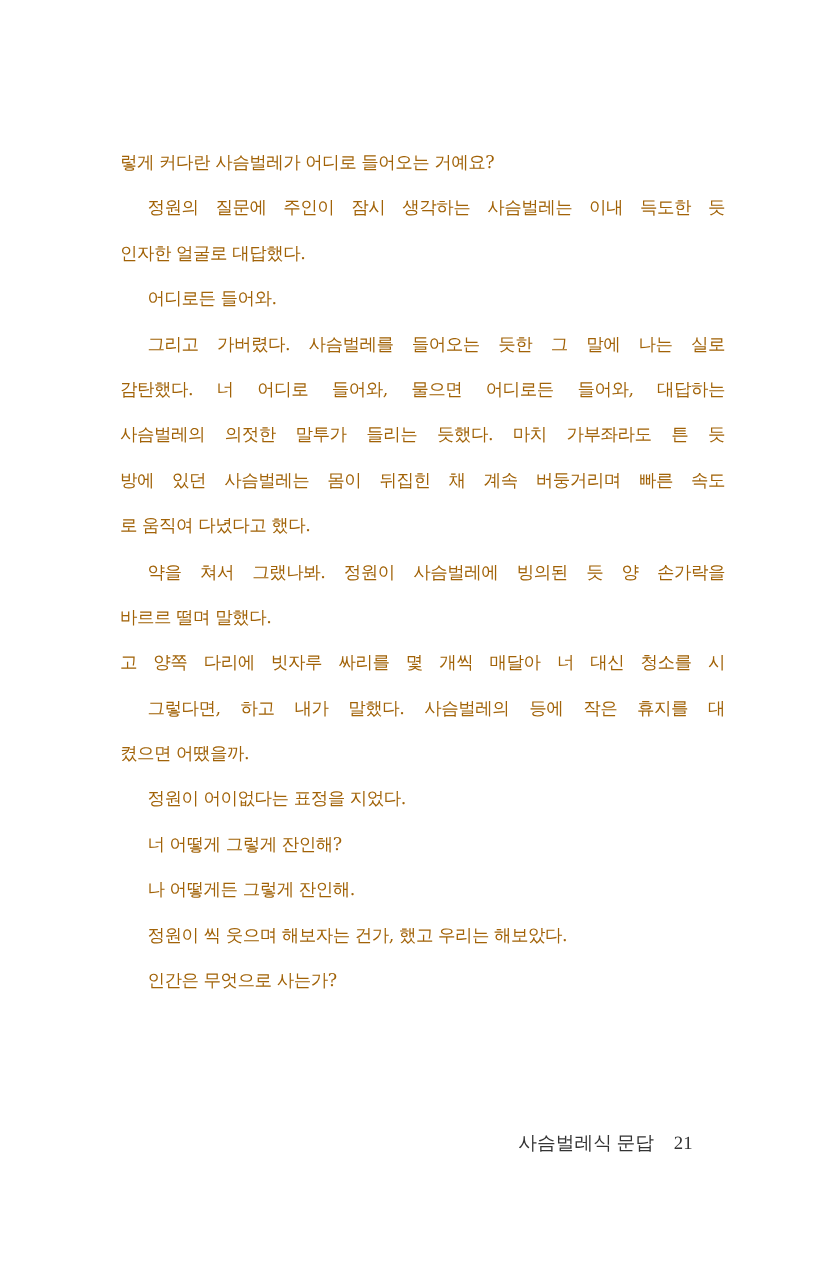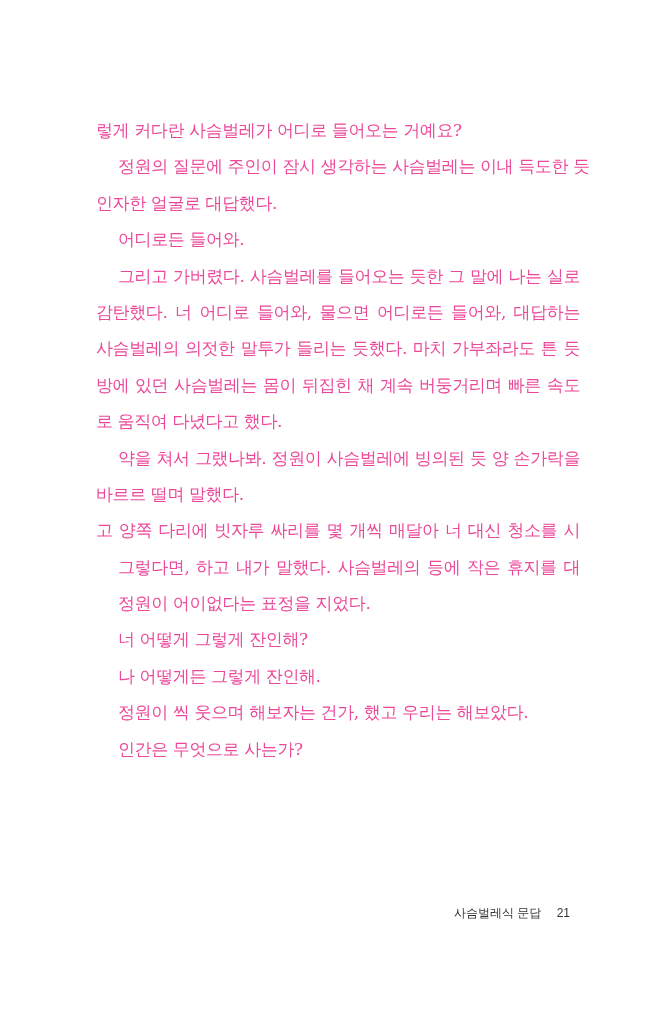--- a/index.html
+++ b/index.html
@@ -1,29 +1,29 @@
 <!DOCTYPE html>
 <html><head>
 <meta charset="utf-8">
 <style>
   html, body { margin: 0; padding: 0; background: #ffffff; }
   body { width: 668px; height: 1024px; position: relative; overflow: hidden; }
   .page { position: absolute; left: 0; top: 0; width: 668px; height: 1024px; background: #fff; }
   .text-block {
     position: absolute; left: 96px; top: 116px; width: 484px;
     font-family: "DejaVu Serif", "Liberation Serif", serif;
-    font-size: 17px; color: #ec4899; letter-spacing: -0.4px;
+    font-size: 14px; color: #a16207; letter-spacing: -0.4px;
   }
   .line { height: 36.4px; line-height: 28px; white-space: nowrap; text-align: justify; text-align-last: justify; }
   .line.last { text-align-last: left; }
   .line.indent { padding-left: 22px; }
   .footer {
-    position: absolute; top: 905px; right: 98px;
-    font-family: Liberation Sans, sans-serif;
-    font-size: 12px; color: #333; white-space: nowrap;
+    position: absolute; top: 905px; right: 114px;
+    font-family: Liberation Serif, serif;
+    font-size: 15px; color: #333; white-space: nowrap;
   }
   .footer .title { margin-right: 12px; }
 </style>
 </head>
 <body>
 
 <div class="page">
   <div class="text-block" id="text-block">
       <div class="line last">렇게 커다란 사슴벌레가 어디로 들어오는 거예요?</div>
       <div class="line indent">정원의 질문에 주인이 잠시 생각하는 사슴벌레는 이내 득도한 듯</div>
@@ -31,20 +31,21 @@
       <div class="line indent last">어디로든 들어와.</div>
       <div class="line indent">그리고 가버렸다. 사슴벌레를 들어오는 듯한 그 말에 나는 실로</div>
       <div class="line">감탄했다. 너 어디로 들어와, 물으면 어디로든 들어와, 대답하는</div>
       <div class="line">사슴벌레의 의젓한 말투가 들리는 듯했다. 마치 가부좌라도 튼 듯</div>
       <div class="line">방에 있던 사슴벌레는 몸이 뒤집힌 채 계속 버둥거리며 빠른 속도</div>
       <div class="line last">로 움직여 다녔다고 했다.</div>
       <div class="line indent">약을 쳐서 그랬나봐. 정원이 사슴벌레에 빙의된 듯 양 손가락을</div>
       <div class="line last">바르르 떨며 말했다.</div>
       <div class="line">고 양쪽 다리에 빗자루 싸리를 몇 개씩 매달아 너 대신 청소를 시</div>
       <div class="line indent">그렇다면, 하고 내가 말했다. 사슴벌레의 등에 작은 휴지를 대</div>
+      <div class="line last">켰으면 어땠을까.</div>
       <div class="line indent last">정원이 어이없다는 표정을 지었다.</div>
       <div class="line indent last">너 어떻게 그렇게 잔인해?</div>
       <div class="line indent last">나 어떻게든 그렇게 잔인해.</div>
       <div class="line indent last">정원이 씩 웃으며 해보자는 건가, 했고 우리는 해보았다.</div>
       <div class="line indent last">인간은 무엇으로 사는가?</div>
     </div>
   <div class="footer">
     <span class="title">사슴벌레식 문답</span>
     <span class="num">21</span>
   </div>

